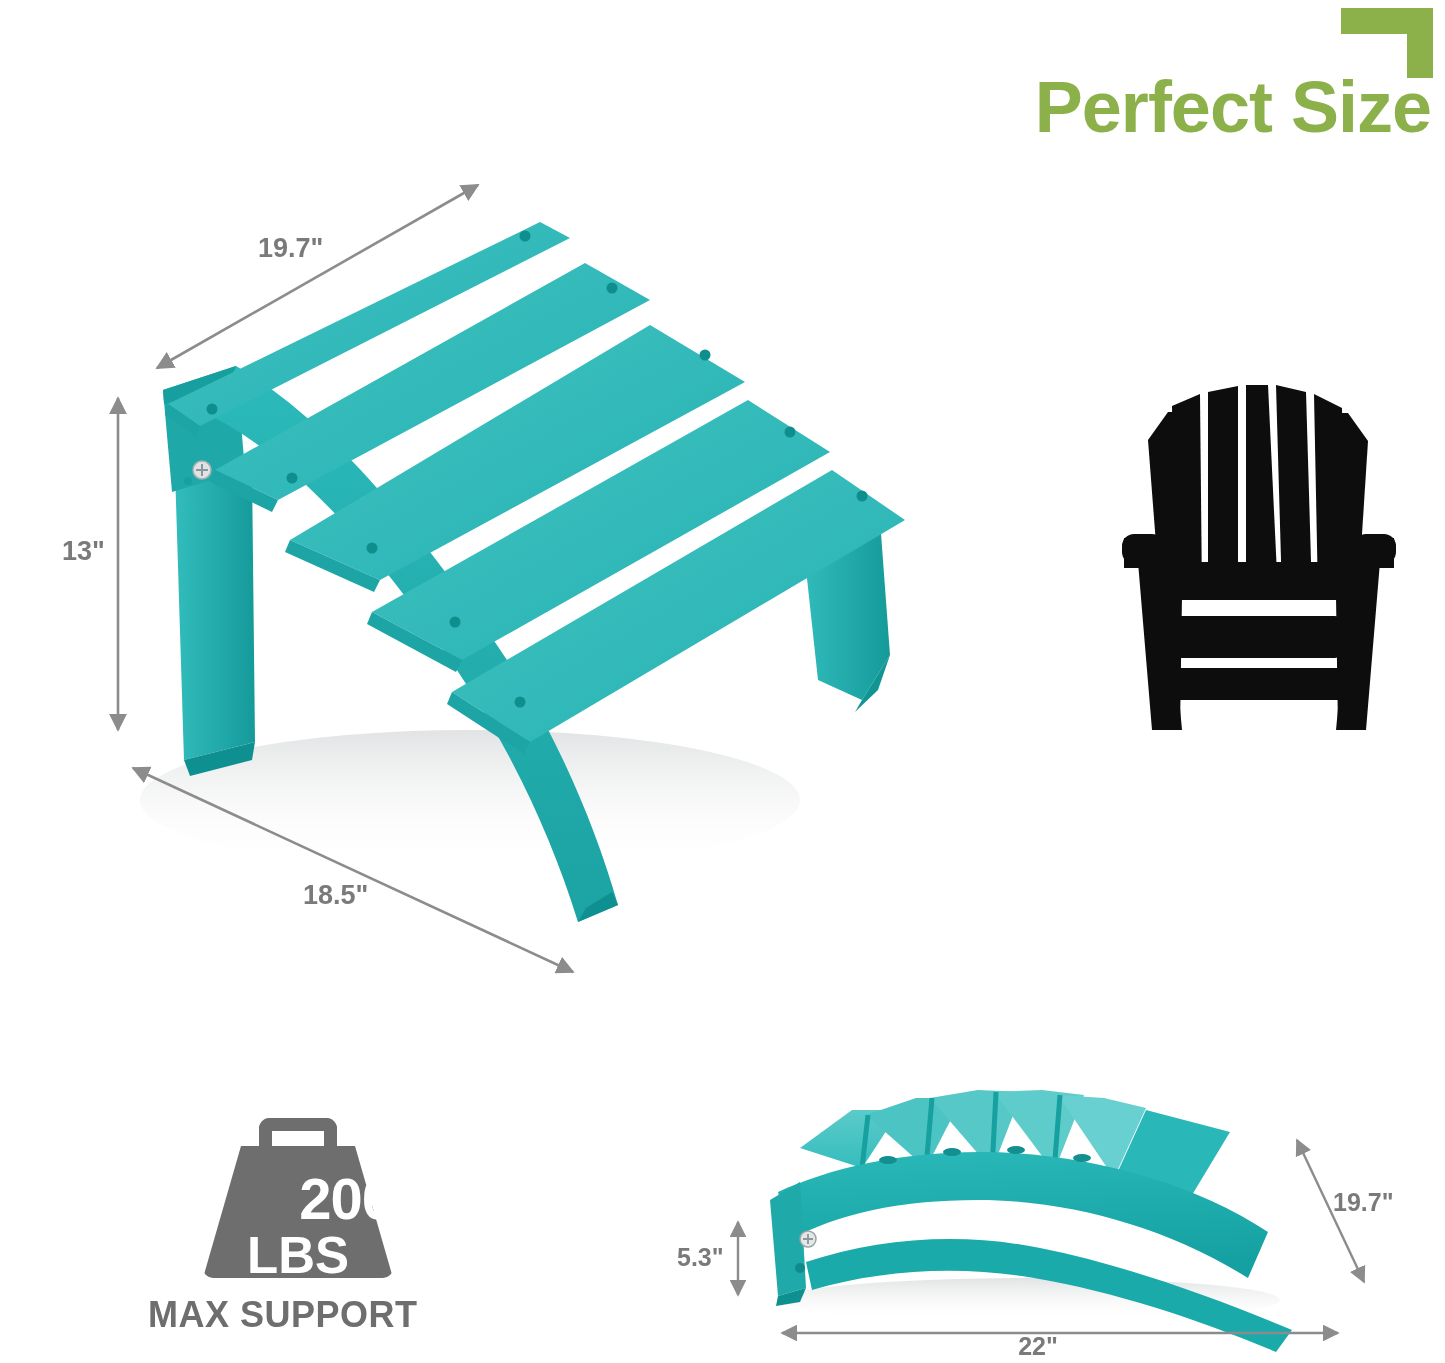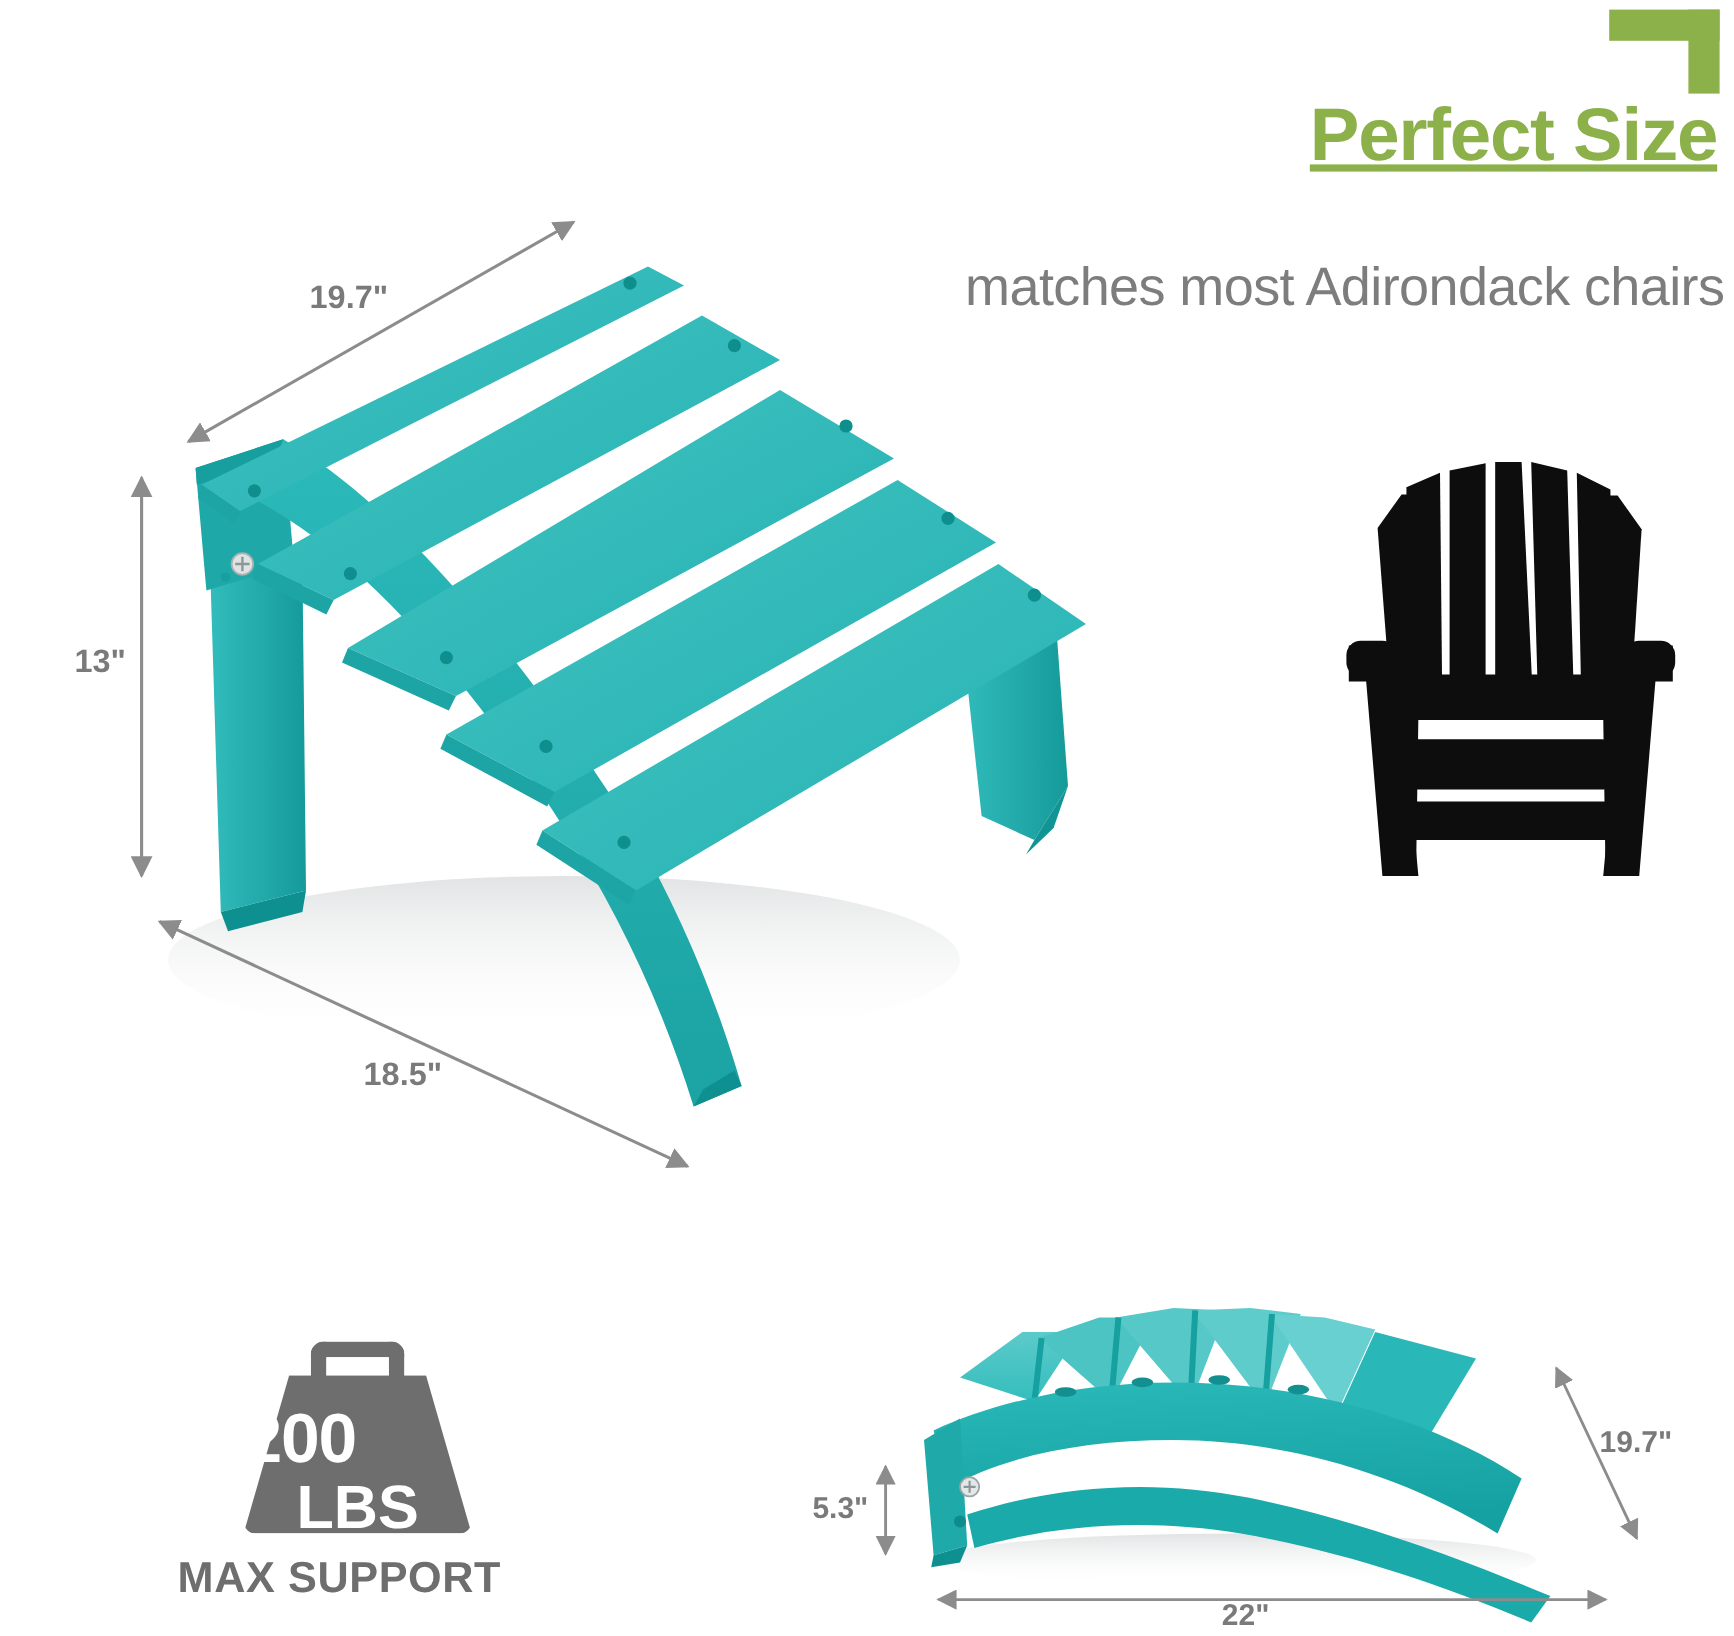--- a/index.html
+++ b/index.html
@@ -10,23 +10,23 @@
     overflow: hidden;
   }
   #stage { position: relative; width: 1445px; height: 1363px; background:#fff; }
 
   
   .corner-bracket { position:absolute; top:8px; right:12px; width:92px; height:70px; }
   .cb-h { position:absolute; top:0; right:0; width:92px; height:26px; background:var(--green); }
   .cb-v { position:absolute; top:0; right:0; width:26px; height:70px; background:var(--green); }
 
   .title {
-    position:absolute; right:14px; top:82px;
-    font-size:62px; line-height:1.0; font-weight:bold;
-    color:var(--green); letter-spacing:-1px; white-space:nowrap;text-decoration:underline;
+    position:absolute; right:14px; top:71px;
+    font-size:72px; line-height:1.0; font-weight:bold;
+    color:var(--green); letter-spacing:-1px; white-space:nowrap;
   }
   .subtitle {
     position:absolute; right:8px; top:216px;
     font-size:45px; line-height:1.0; font-weight:normal;
     color:#7d7d7d; white-space:nowrap; letter-spacing:-0.5px;
   }
 
   
   .dim {
     position:absolute; color:#7a7a7a; font-weight:bold;
@@ -49,21 +49,21 @@
     width:78px; height:36px; border:13px solid var(--gray);
     border-bottom:none; border-radius:11px 11px 0 0;
   }
   .wi-body {
     position:absolute; left:0; top:28px; width:190px; height:132px;
     background:var(--gray);
     clip-path: polygon(20% 0%, 80% 0%, 100% 100%, 0% 100%);
     border-radius:10px;
   }
   .wi-num {
-    position:absolute; left:0; top:52px; width:190px; text-align:left;
+    position:absolute; left:0; top:52px; width:190px; text-align:right;
     color:#fff; font-size:58px; font-weight:bold; line-height:1; letter-spacing:-1px;
   }
   .wi-lbs {
     position:absolute; left:0; top:112px; width:190px; text-align:center;
     color:#fff; font-size:51px; font-weight:bold; line-height:1;
   }
   .weight-label {
     margin-top:16px; text-align:left; color:#6e6e6e;
     font-size:36px; font-weight:bold; letter-spacing:0.5px;
   }
@@ -74,21 +74,20 @@
 <body>
 
 <div id="stage">
 
   <div class="corner-bracket">
     <div class="cb-h"></div>
     <div class="cb-v"></div>
   </div>
 
   <div class="title">Perfect Size</div>
-  <div class="subtitle">matches most Adirondack chairs</div>
 
   <svg class="overlay" viewBox="0 0 1445 1363">
     <defs>
       <linearGradient id="gTop" x1="0" y1="0" x2="0.7" y2="1">
         <stop offset="0%" stop-color="#4ec7c7"></stop>
         <stop offset="100%" stop-color="#29b3b3"></stop>
       </linearGradient>
       <linearGradient id="gSlat" x1="0" y1="0" x2="1" y2="1">
         <stop offset="0%" stop-color="#44c3c3"></stop>
         <stop offset="100%" stop-color="#23b0b0"></stop>

